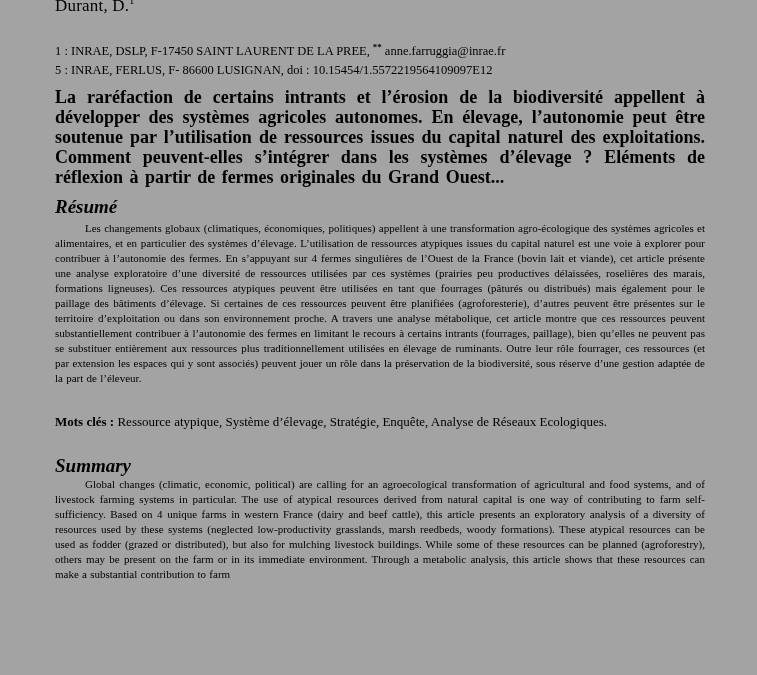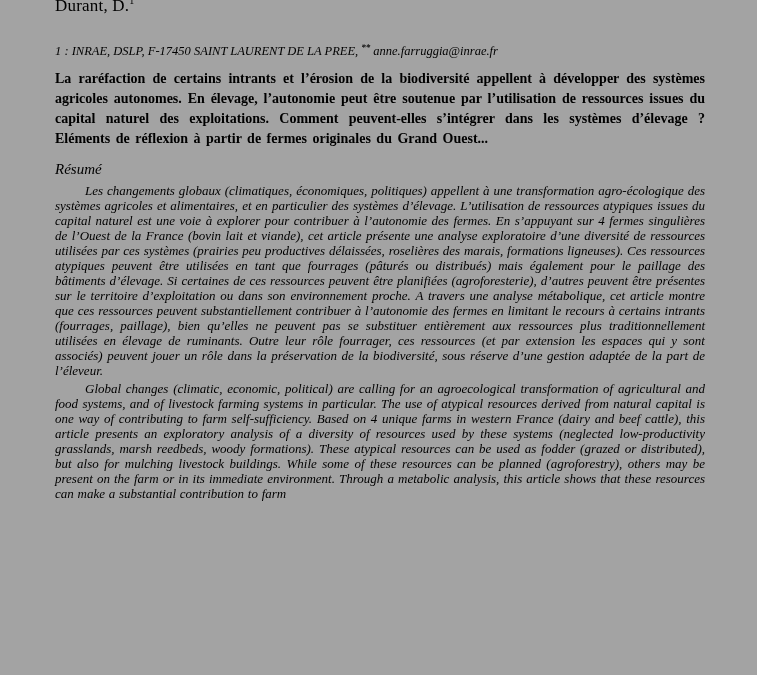--- a/index.html
+++ b/index.html
@@ -22,48 +22,47 @@
     letter-spacing: 0.2px;
   }
   .author sup { font-size: 10px; line-height: 0; }
   .affiliations {
     list-style: none;
     margin: 26px 0 0 0;
     padding: 0;
     font-size: 12.5px;
     line-height: 18.5px;
   }
-  .affiliations li { white-space: nowrap; font-style: italic; }
+  .affiliations li { white-space: nowrap; }
   .affiliations sup {
     font-size: 9px;
     font-weight: bold;
     line-height: 0;
     margin: 0 3px 0 3px;
   }
   .chapo {
     margin: 8px 0 0 0;
-    font-size: 14px;
+    font-size: 18px;
     font-weight: bold;
     line-height: 20px;
     text-align: justify;
     word-spacing: 2px;
   }
   .section-heading {
-    font-size: 15px;
+    font-size: 19px;
     font-style: italic;
-    font-weight: normal;
+    font-weight: bold;
     line-height: 16px;
     margin: 0;
   }
   #resume-heading { margin-top: 12px; }
   #summary-heading { margin-top: 28px; }
   .body-par {
     margin: 6px 0 0 0;
-    font-size: 13px;
-    font-style: italic;
+    font-size: 11px;
     line-height: 15px;
     text-align: justify;
     text-indent: 30px;
     word-spacing: 0.5px;
   }
   #summary-par { margin-top: 3px; }
   .keywords {
     margin: 28px 0 0 0;
     font-size: 13px;
     line-height: 16px;
@@ -72,25 +71,28 @@
 </style>
 </head>
 <body>
 
 <div class="page">
 
   <h1 class="author"><span>Durant, D.</span><sup>1</sup></h1>
 
   <ul class="affiliations">
     <li><span>1 : INRAE, DSLP, F-17450 SAINT LAURENT DE LA PREE,</span><sup>**</sup><span>anne.farruggia@inrae.fr</span></li>
+    <li><span>5 : INRAE, FERLUS, F- 86600 LUSIGNAN, doi : 10.15454/1.5572219564109097E12</span></li>
   </ul>
 
   <p class="chapo">La raréfaction de certains intrants et l’érosion de la biodiversité appellent à développer des systèmes agricoles autonomes. En élevage, l’autonomie peut être soutenue par l’utilisation de ressources issues du capital naturel des exploitations. Comment peuvent-elles s’intégrer dans les systèmes d’élevage ? Eléments de réflexion à partir de fermes originales du Grand Ouest...</p>
 
   <h2 class="section-heading" id="resume-heading">Résumé</h2>
 
   <p class="body-par" id="resume-par">Les changements globaux (climatiques, économiques, politiques) appellent à une transformation agro-écologique des systèmes agricoles et alimentaires, et en particulier des systèmes d’élevage. L’utilisation de ressources atypiques issues du capital naturel est une voie à explorer pour contribuer à l’autonomie des fermes. En s’appuyant sur 4 fermes singulières de l’Ouest de la France (bovin lait et viande), cet article présente une analyse exploratoire d’une diversité de ressources utilisées par ces systèmes (prairies peu productives délaissées, roselières des marais, formations ligneuses). Ces ressources atypiques peuvent être utilisées en tant que fourrages (pâturés ou distribués) mais également pour le paillage des bâtiments d’élevage. Si certaines de ces ressources peuvent être planifiées (agroforesterie), d’autres peuvent être présentes sur le territoire d’exploitation ou dans son environnement proche. A travers une analyse métabolique, cet article montre que ces ressources peuvent substantiellement contribuer à l’autonomie des fermes en limitant le recours à certains intrants (fourrages, paillage), bien qu’elles ne peuvent pas se substituer entièrement aux ressources plus traditionnellement utilisées en élevage de ruminants. Outre leur rôle fourrager, ces ressources (et par extension les espaces qui y sont associés) peuvent jouer un rôle dans la préservation de la biodiversité, sous réserve d’une gestion adaptée de la part de l’éleveur.</p>
 
+  <p class="keywords"><span class="label">Mots clés :</span><span> Ressource atypique, Système d’élevage, Stratégie, Enquête, Analyse de Réseaux Ecologiques.</span></p>
 
+  <h2 class="section-heading" id="summary-heading">Summary</h2>
 
   <p class="body-par" id="summary-par">Global changes (climatic, economic, political) are calling for an agroecological transformation of agricultural and food systems, and of livestock farming systems in particular. The use of atypical resources derived from natural capital is one way of contributing to farm self-sufficiency. Based on 4 unique farms in western France (dairy and beef cattle), this article presents an exploratory analysis of a diversity of resources used by these systems (neglected low-productivity grasslands, marsh reedbeds, woody formations). These atypical resources can be used as fodder (grazed or distributed), but also for mulching livestock buildings. While some of these resources can be planned (agroforestry), others may be present on the farm or in its immediate environment. Through a metabolic analysis, this article shows that these resources can make a substantial contribution to farm</p>
 
 </div>
 
 </body></html>

